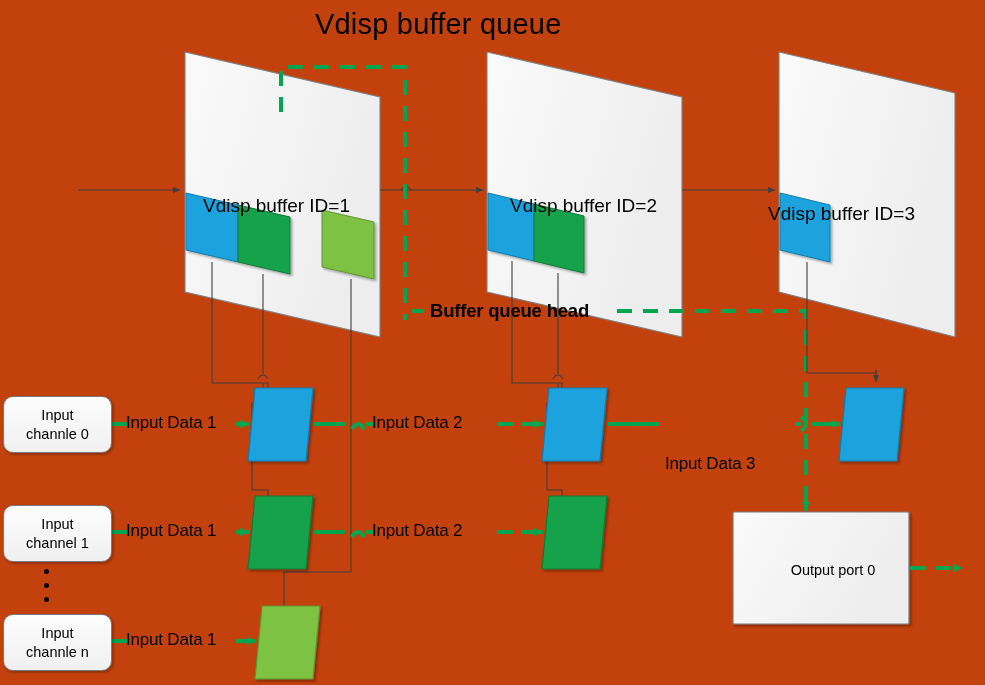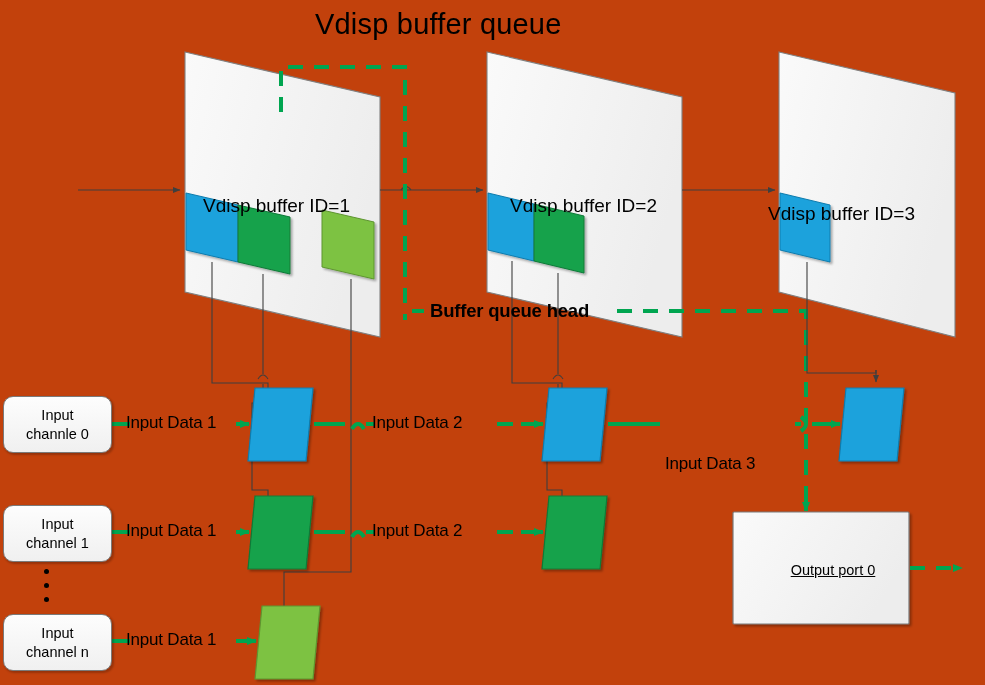--- a/index.html
+++ b/index.html
@@ -158,34 +158,34 @@
   </div>
   <div class="chbox" style="left:3px;top:505px;width:107px;height:55px;">
     <div class="boxlbl">
       <span>Input</span><br>
       <span>channel 1</span>
     </div>
   </div>
   <div class="chbox" style="left:3px;top:614px;width:107px;height:55px;">
     <div class="boxlbl">
       <span>Input</span><br>
-      <span>channel n</span>
+      <span>channle n</span>
     </div>
   </div>
 
   <div class="dots" style="left:44px;top:569px;">
     <div class="dot"></div>
     <div class="dot"></div>
     <div class="dot"></div>
   </div>
 
   <div class="lbl datalbl" style="left:126px;top:413px;">Input Data 1</div>
   <div class="lbl datalbl" style="left:372px;top:413px;">Input Data 2</div>
   <div class="lbl datalbl" style="left:665px;top:413px;margin-top:41px;">Input Data 3</div>
 
   <div class="lbl datalbl" style="left:126px;top:521px;">Input Data 1</div>
   <div class="lbl datalbl" style="left:372px;top:521px;">Input Data 2</div>
 
   <div class="lbl datalbl" style="left:126px;top:630px;">Input Data 1</div>
 
-  <div class="lbl boxlbl" style="left:733px;top:561px;width:200px;text-decoration:underline;">Output port 0</div>
+  <div class="lbl boxlbl" style="left:733px;top:561px;width:200px;">Output port 0</div>
 
 </div>
 
 </body></html>

